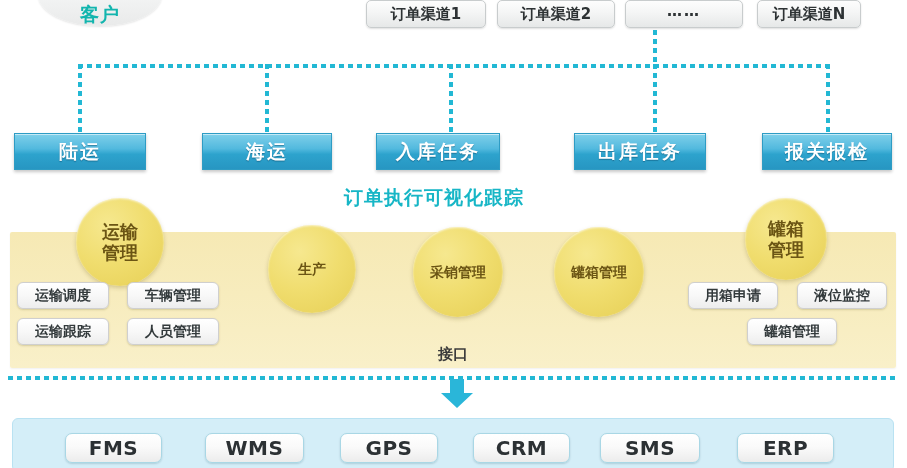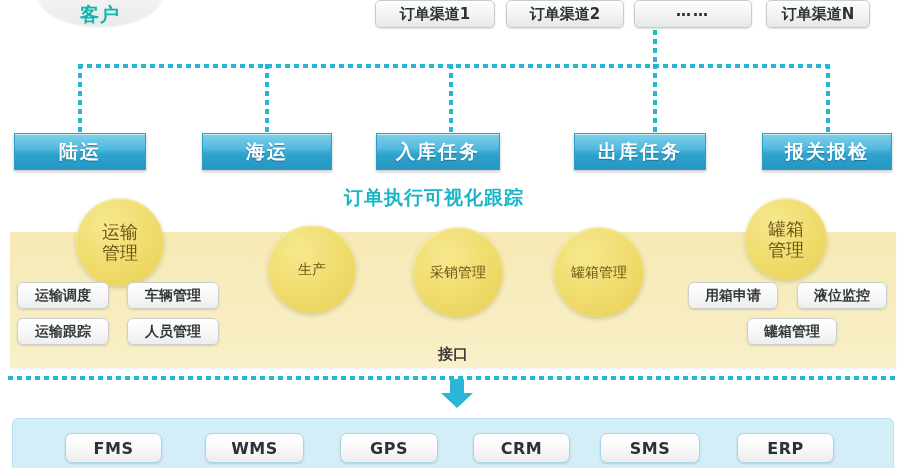--- a/index.html
+++ b/index.html
@@ -26,21 +26,20 @@
 
   
   .chan{
     position:absolute;top:0px;height:28px;
     border:1px solid #c8cccd;border-radius:5px;
     background:linear-gradient(180deg,#fdfdfd 0%,#f4f5f5 45%,#e6e8e8 100%);
     box-shadow:0 1px 2px rgba(0,0,0,.13);
     color:#2d3234;font-size:15px;font-weight:700;
     display:flex;align-items:center;justify-content:center;
     box-sizing:border-box;
-    margin-left:9px;
   }
   .chan.c0{left:366px;width:120px;}
   .chan.c1{left:497px;width:118px;}
   .chan.c2{left:625px;width:118px;}
   .chan.c3{left:757px;width:104px;}
   .chan .dots{letter-spacing:2px;font-size:15px;position:relative;top:-3px;}
 
   
   .dash-h{
     position:absolute;height:4px;
@@ -88,21 +87,21 @@
     position:absolute;left:0;bottom:4px;width:886px;text-align:center;
     color:#3b3b3b;font-size:15px;font-weight:700;
   }
 
   
   .ycircle{
     position:absolute;border-radius:50%;
     background:radial-gradient(circle at 36% 30%,#f6e88f 0%,#f0dd6e 48%,#e6cf55 100%);
     box-shadow:0 2px 4px rgba(120,100,20,.28),inset 0 1px 2px rgba(255,255,255,.6);
     display:flex;align-items:center;justify-content:center;
-    color:#6b5514;font-weight:400;line-height:1.18;
+    color:#6b5514;font-weight:700;line-height:1.18;
   }
   .ycircle.two-line{font-size:18px;}
   .ycircle.one-line{font-size:14px;}
   .yc0{left:76px;top:198px;width:88px;height:88px;}
   .yc1{left:268px;top:225px;width:88px;height:88px;}
   .yc2{left:413px;top:227px;width:90px;height:90px;}
   .yc3{left:554px;top:227px;width:90px;height:90px;}
   .yc4{left:745px;top:198px;width:82px;height:82px;}
 
   
@@ -137,21 +136,21 @@
   .bpanel{
     position:absolute;left:12px;top:418px;width:882px;height:54px;
     background:#d4eef8;border:1px solid #b9e2f2;border-radius:6px;
     box-sizing:border-box;
   }
   .sysbtn{
     position:absolute;top:433px;height:30px;
     border:1px solid #a9d7e5;border-radius:7px;
     background:linear-gradient(180deg,#ffffff 0%,#fafafa 45%,#ececec 100%);
     box-shadow:0 1px 2px rgba(0,60,80,.18);
-    color:#2c3134;font-size:16px;font-weight:700;letter-spacing:.5px;
+    color:#2c3134;font-size:20px;font-weight:700;letter-spacing:.5px;
     display:flex;align-items:center;justify-content:center;
     box-sizing:border-box;
   }
   .s0{left:65px;width:97px;}
   .s1{left:205px;width:99px;}
   .s2{left:340px;width:98px;}
   .s3{left:473px;width:97px;}
   .s4{left:600px;width:100px;}
   .s5{left:737px;width:97px;}
 </style>

